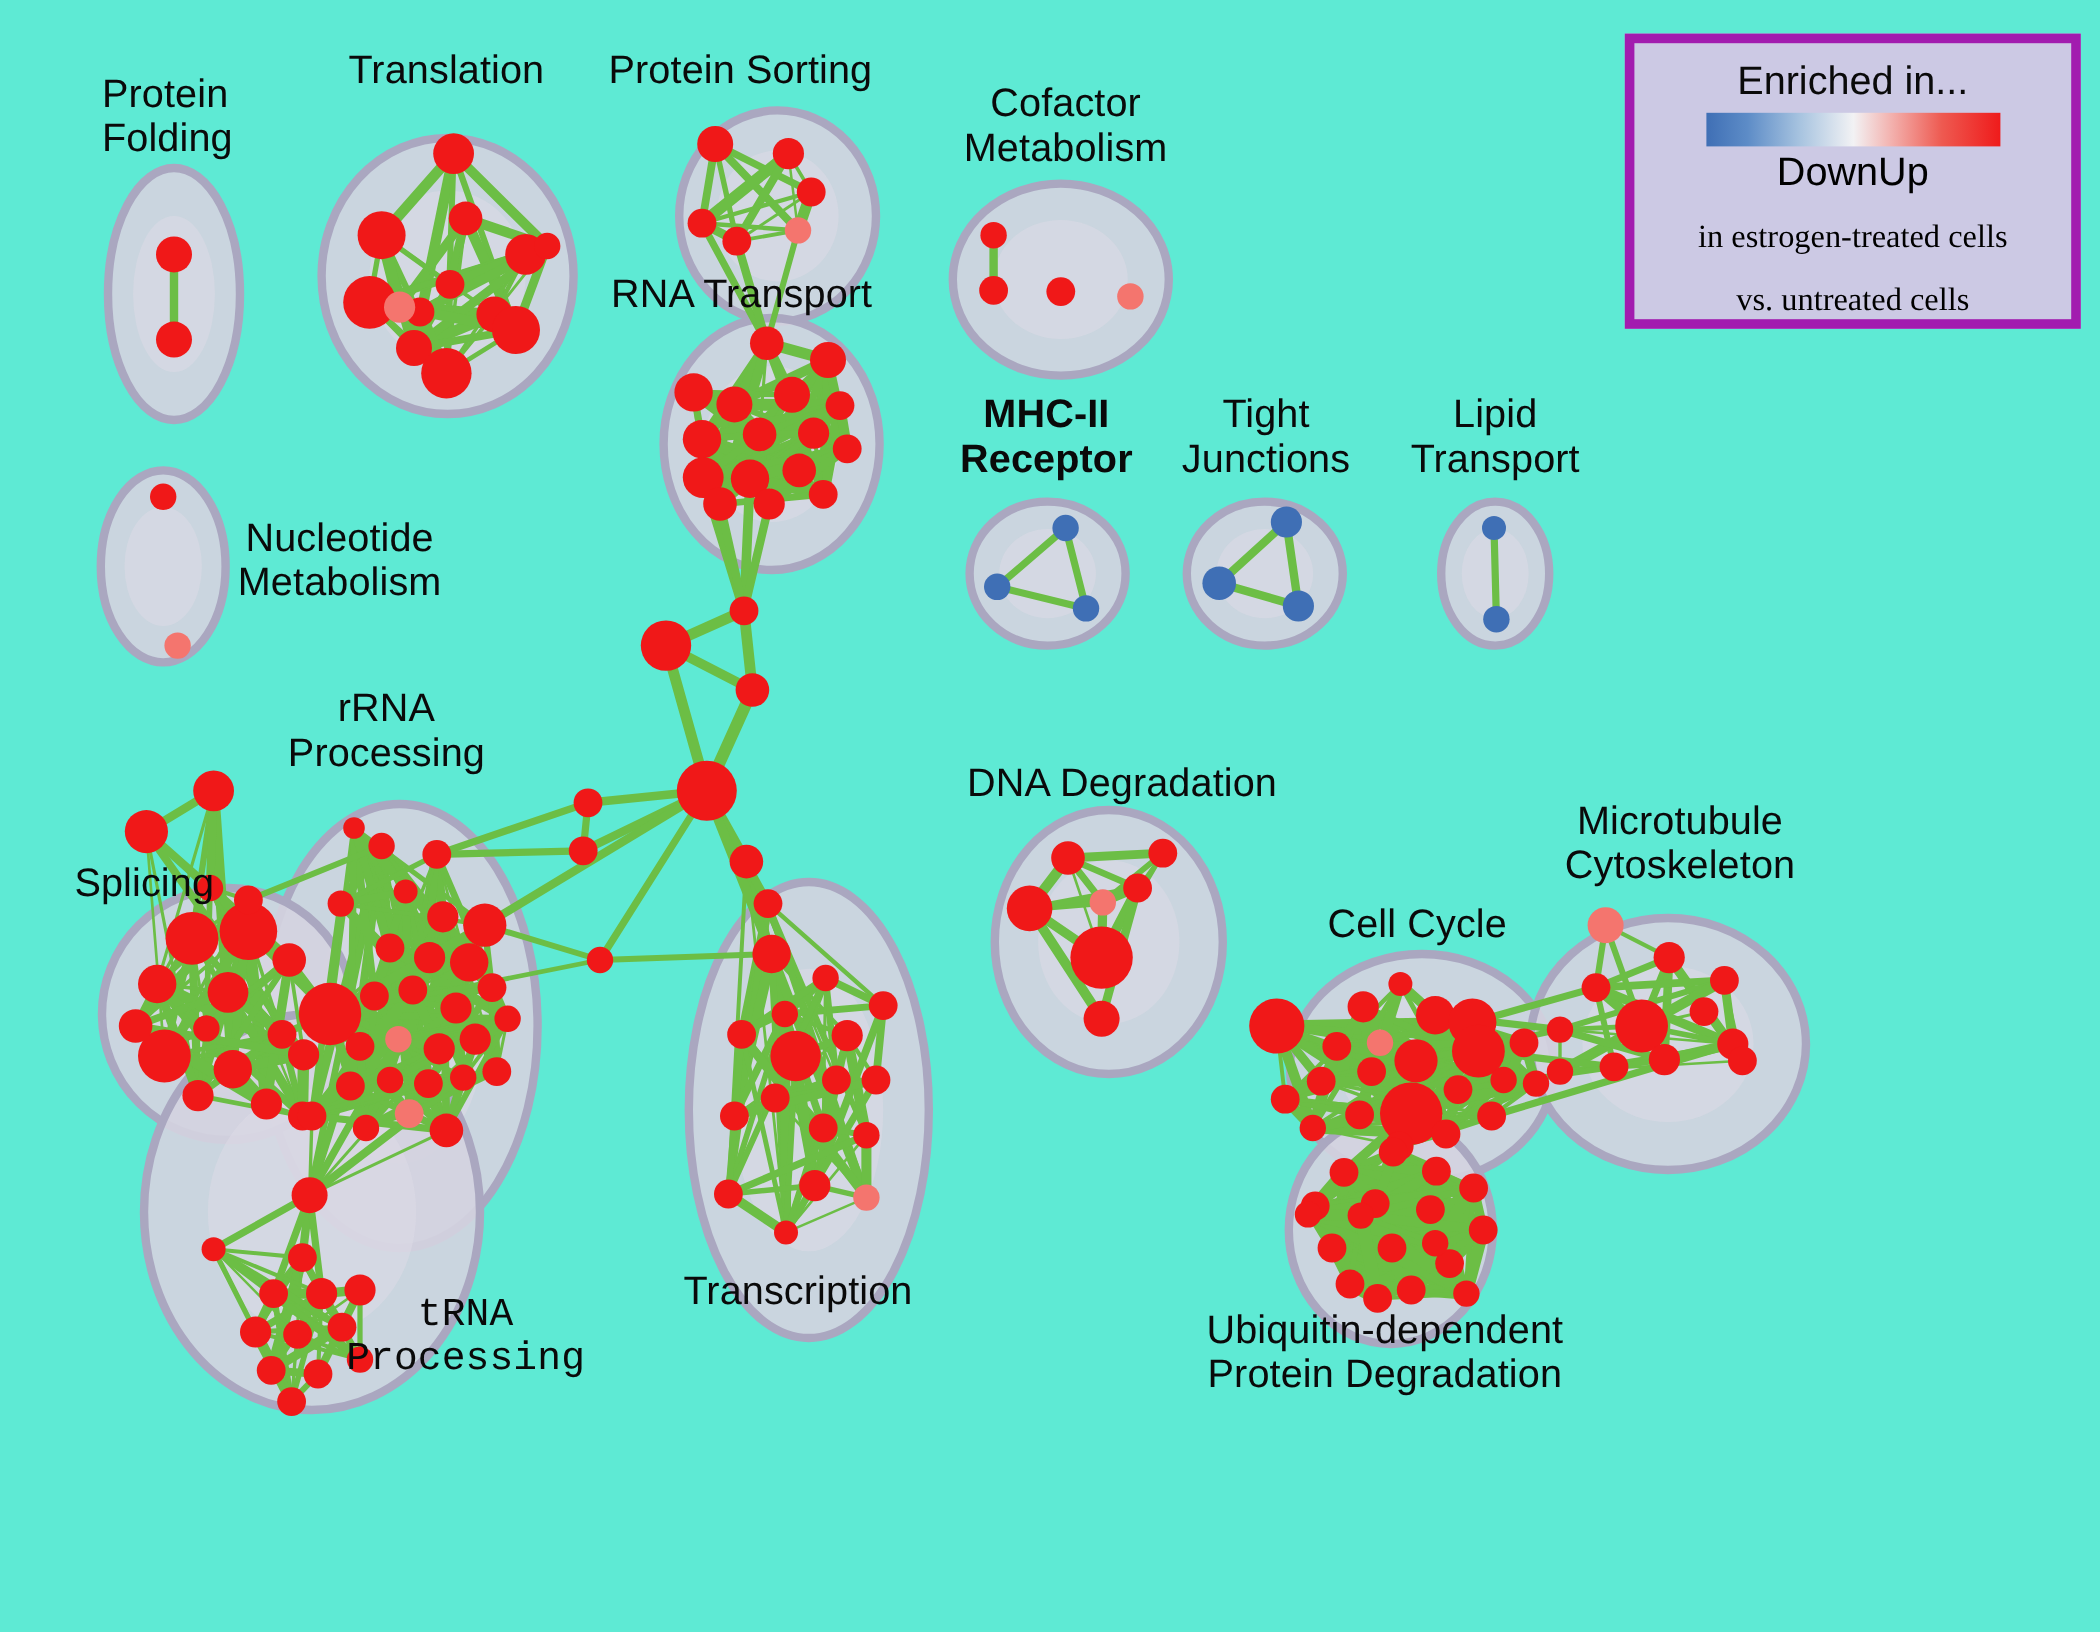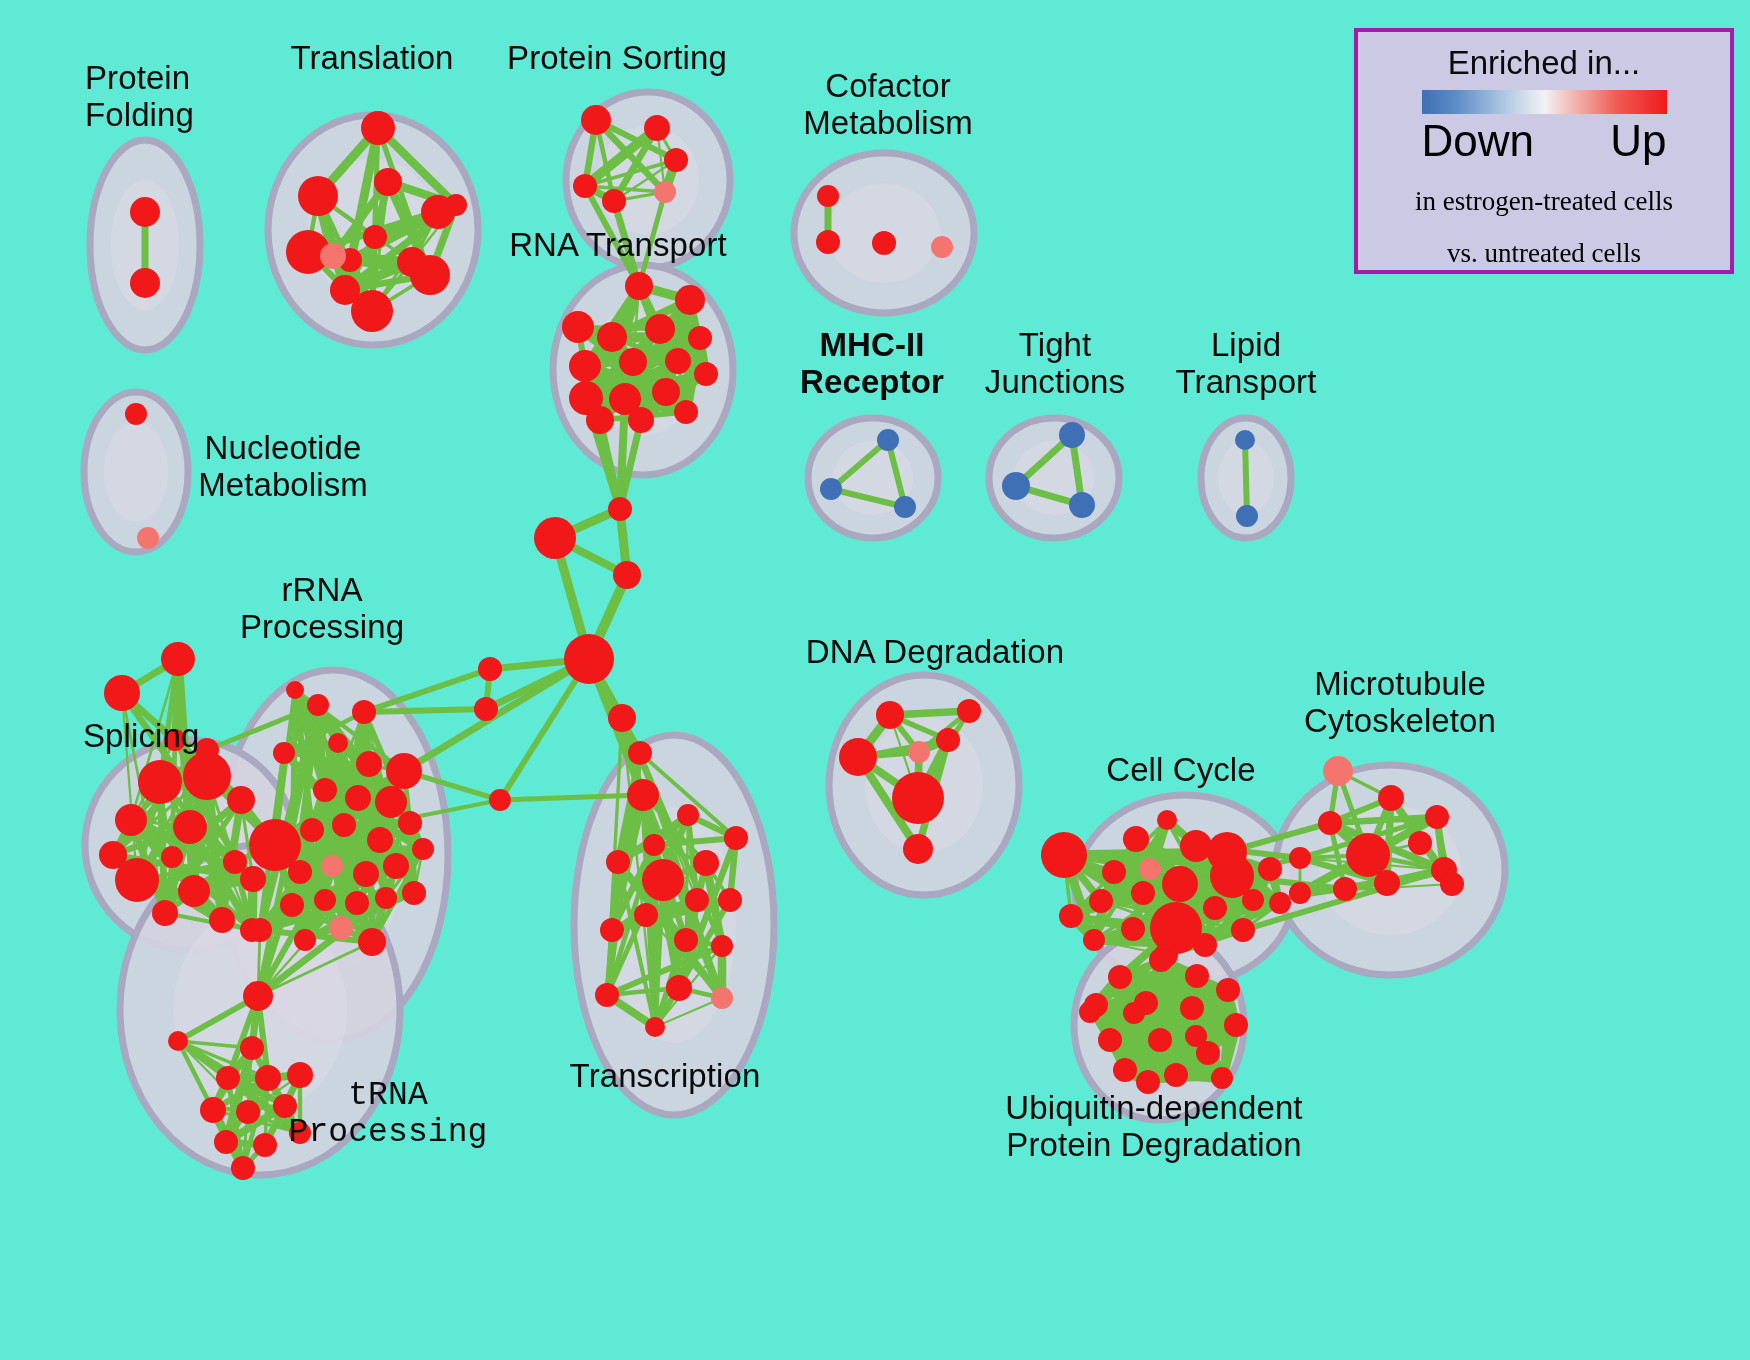--- a/index.html
+++ b/index.html
@@ -2,26 +2,26 @@
 <html><head>
 <meta charset="utf-8">
 <style>
   html,body{margin:0;padding:0;background:#c9c6e2;}
   body{font-family:"Liberation Sans", sans-serif;}
   #stage{position:relative;width:1750px;height:1360px;background:#5eead4;overflow:hidden;}
   #net{position:absolute;left:0;top:0;width:1750px;height:1360px;}
   .lbl{position:absolute;color:#0a0a0a;font-size:33px;line-height:1.12;letter-spacing:.1px;white-space:pre;font-family:"Liberation Sans", sans-serif;}
   .lbl.c{text-align:center;transform:translateX(-50%);}
   #legend{position:absolute;right:16px;top:28px;width:380px;height:246px;
-          background:#ccc9e4;border:4px solid #a21caf;box-sizing:border-box;
+          background:#ccc9e4;border:8px solid #a21caf;box-sizing:border-box;
           display:flex;flex-direction:column;align-items:center;padding-top:12px;}
   #legend .ltitle{font-size:33px;color:#0a0a0a;margin-bottom:8px;}
   #cbar{width:245px;height:46px;
         background:linear-gradient(to right,#3f6fb5 0%,#5d8cc7 14%,#a8c4e0 32%,#f2f2f4 50%,#f3b6b3 62%,#ee5a51 80%,#ef1b1b 100%);}
-  #legend .row{width:245px;display:flex;justify-content:space-between;font-size:44px;margin-top:2px;}
+  #legend .row{width:245px;display:flex;justify-content:center;font-size:33px;margin-top:2px;}
   #legend .sub{font-size:27px;line-height:1.18;text-align:center;margin-top:20px;font-family:Liberation Serif, serif;}
   .elip{fill:#d4d2e0;fill-opacity:.92;stroke:#aaa7c0;stroke-width:7;}
   .elip2{fill:#dcdae6;fill-opacity:.55;stroke:none;}
   .edge{stroke:#6cbe45;stroke-linecap:round;}
   .node{stroke:none;}
 </style>
 </head>
 <body>
 
 <div id="stage">
@@ -1098,21 +1098,21 @@
       <div class="lbl c" style="left: 872px; top: 327px; font-weight: bold;">MHC-II
 Receptor</div>
       <div class="lbl c" style="left: 1055px; top: 327px;">Tight
 Junctions</div>
       <div class="lbl c" style="left: 1246px; top: 327px;">Lipid
 Transport</div>
       <div class="lbl c" style="left: 283px; top: 430px;">Nucleotide
 Metabolism</div>
       <div class="lbl c" style="left: 322px; top: 572px;">rRNA
 Processing</div>
-      <div class="lbl" style="left: 62px; top: 718px; margin-left: 21px;">Splicing</div>
+      <div class="lbl" style="left: 62px; top: 718px;">Splicing</div>
       <div class="lbl c" style="left: 935px; top: 634px;">DNA Degradation</div>
       <div class="lbl c" style="left: 1400px; top: 666px;">Microtubule
 Cytoskeleton</div>
       <div class="lbl c" style="left: 1181px; top: 752px;">Cell Cycle</div>
       <div class="lbl c" style="left: 665px; top: 1058px;">Transcription</div>
       <div class="lbl c" style="left: 388px; top: 1078px; font-family: Liberation Mono, monospace;">tRNA
 Processing</div>
       <div class="lbl c" style="left: 1154px; top: 1090px;">Ubiquitin-dependent
 Protein Degradation</div>
     </div>

